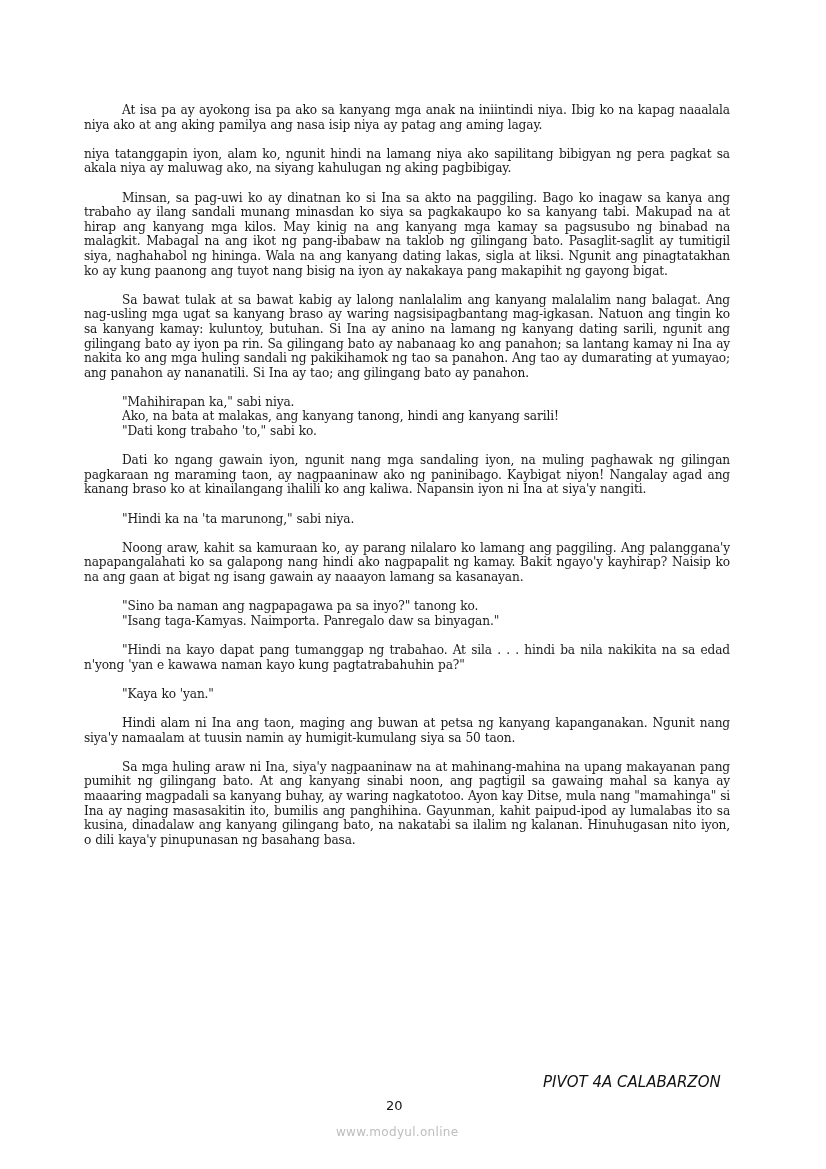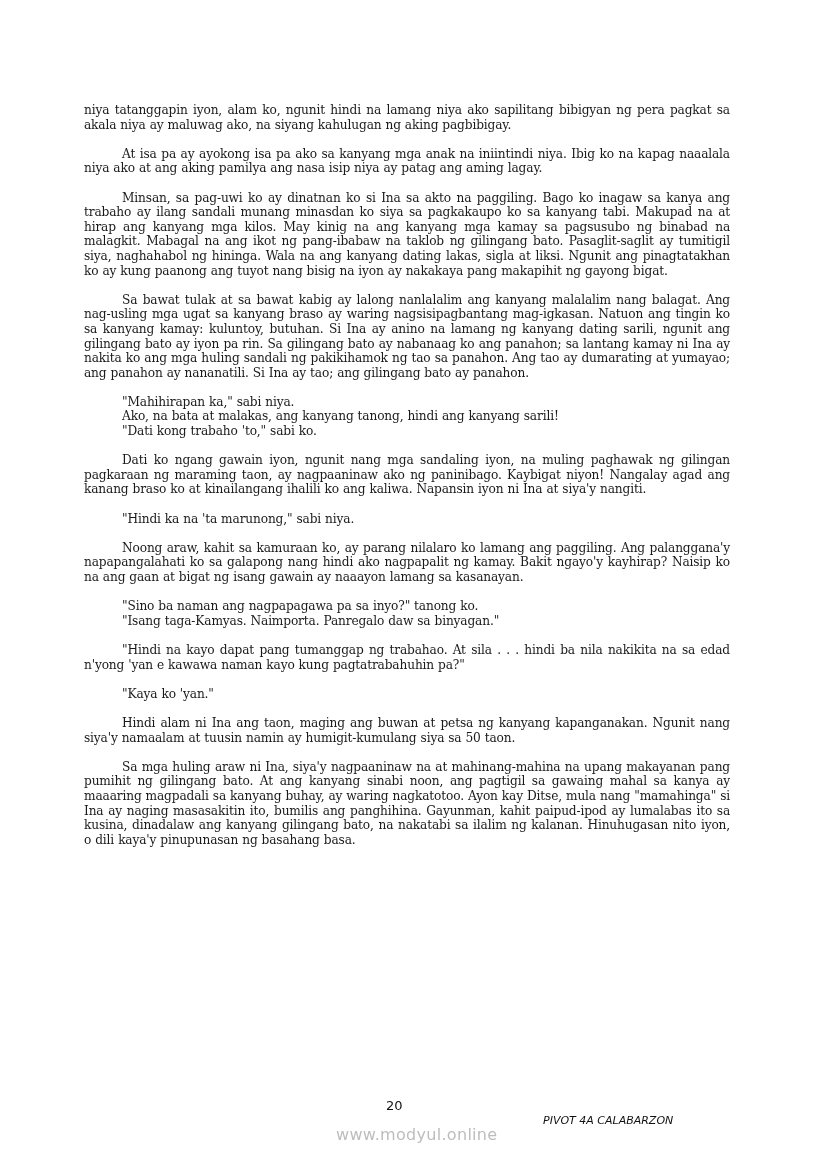--- a/index.html
+++ b/index.html
@@ -39,48 +39,47 @@
   .dialogue-line {
     display: block;
     white-space: nowrap;
   }
   .footer-label {
     position: absolute;
     left: 543px;
     top: 1073px;
     font-family: "DejaVu Sans", sans-serif;
     font-style: italic;
-    font-size: 11px;
+    font-size: 15px;
     color: #111111;
-    margin-top: 41px;
   }
   .page-number {
     position: absolute;
     left: 386px;
     top: 1098px;
     font-family: "DejaVu Sans", sans-serif;
     font-size: 13px;
     color: #111111;
   }
   .watermark {
     position: absolute;
     left: 336px;
     top: 1125px;
     font-family: "DejaVu Sans", sans-serif;
-    font-size: 16px;
+    font-size: 12px;
     color: #bdbdbd;
     letter-spacing: 0.3px;
   }
 </style>
 </head>
 <body>
 
 <div class="page-body">
+  <p class="para indent">At isa pa ay ayokong isa pa ako sa kanyang mga anak na iniintindi niya. Ibig ko na kapag naaalala niya ako at ang aking pamilya ang nasa isip niya ay patag ang aming lagay.</p>
   <p class="para">niya tatanggapin iyon, alam ko, ngunit hindi na lamang niya ako sapilitang bibigyan ng pera pagkat sa akala niya ay maluwag ako, na siyang kahulugan ng aking pagbibigay.</p>
-  <p class="para indent">At isa pa ay ayokong isa pa ako sa kanyang mga anak na iniintindi niya. Ibig ko na kapag naaalala niya ako at ang aking pamilya ang nasa isip niya ay patag ang aming lagay.</p>
   <p class="para indent">Minsan, sa pag-uwi ko ay dinatnan ko si Ina sa akto na paggiling. Bago ko inagaw sa kanya ang trabaho ay ilang sandali munang minasdan ko siya sa pagkakaupo ko sa kanyang tabi. Makupad na at hirap ang kanyang mga kilos. May kinig na ang kanyang mga kamay sa pagsusubo ng binabad na malagkit. Mabagal na ang ikot ng pang-ibabaw na taklob ng gilingang bato. Pasaglit-saglit ay tumitigil siya, naghahabol ng hininga. Wala na ang kanyang dating lakas, sigla at liksi. Ngunit ang pinagtatakhan ko ay kung paanong ang tuyot nang bisig na iyon ay nakakaya pang makapihit ng gayong bigat.</p>
   <p class="para indent">Sa bawat tulak at sa bawat kabig ay lalong nanlalalim ang kanyang malalalim nang balagat. Ang nag-usling mga ugat sa kanyang braso ay waring nagsisipagbantang mag-igkasan. Natuon ang tingin ko sa kanyang kamay: kuluntoy, butuhan. Si Ina ay anino na lamang ng kanyang dating sarili, ngunit ang gilingang bato ay iyon pa rin. Sa gilingang bato ay nabanaag ko ang panahon; sa lantang kamay ni Ina ay nakita ko ang mga huling sandali ng pakikihamok ng tao sa panahon. Ang tao ay dumarating at yumayao; ang panahon ay nananatili. Si Ina ay tao; ang gilingang bato ay panahon.</p>
 
   <div class="dialogue-block">
     <span class="dialogue-line">"Mahihirapan ka," sabi niya.</span>
     <span class="dialogue-line">Ako, na bata at malakas, ang kanyang tanong, hindi ang kanyang sarili!</span>
     <span class="dialogue-line">"Dati kong trabaho 'to," sabi ko.</span>
   </div>
 
   <p class="para indent">Dati ko ngang gawain iyon, ngunit nang mga sandaling iyon, na muling paghawak ng gilingan pagkaraan ng maraming taon, ay nagpaaninaw ako ng paninibago. Kaybigat niyon! Nangalay agad ang kanang braso ko at kinailangang ihalili ko ang kaliwa. Napansin iyon ni Ina at siya'y nangiti.</p>

